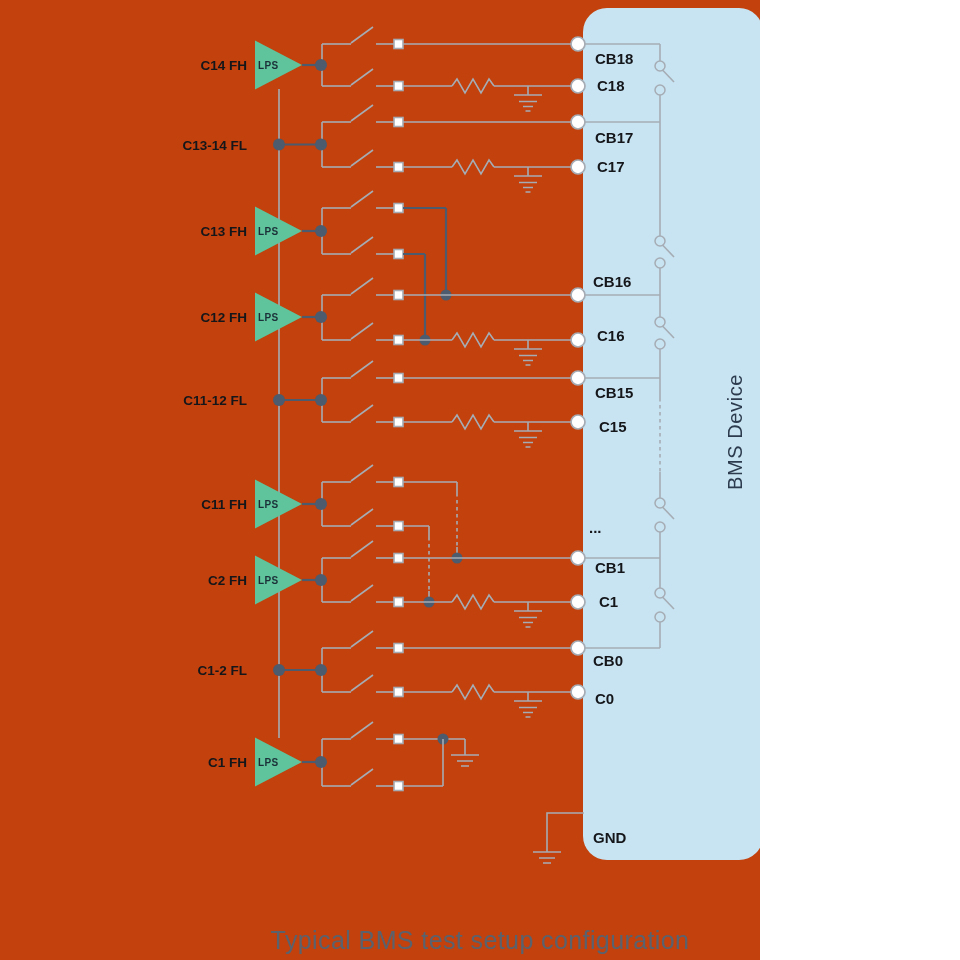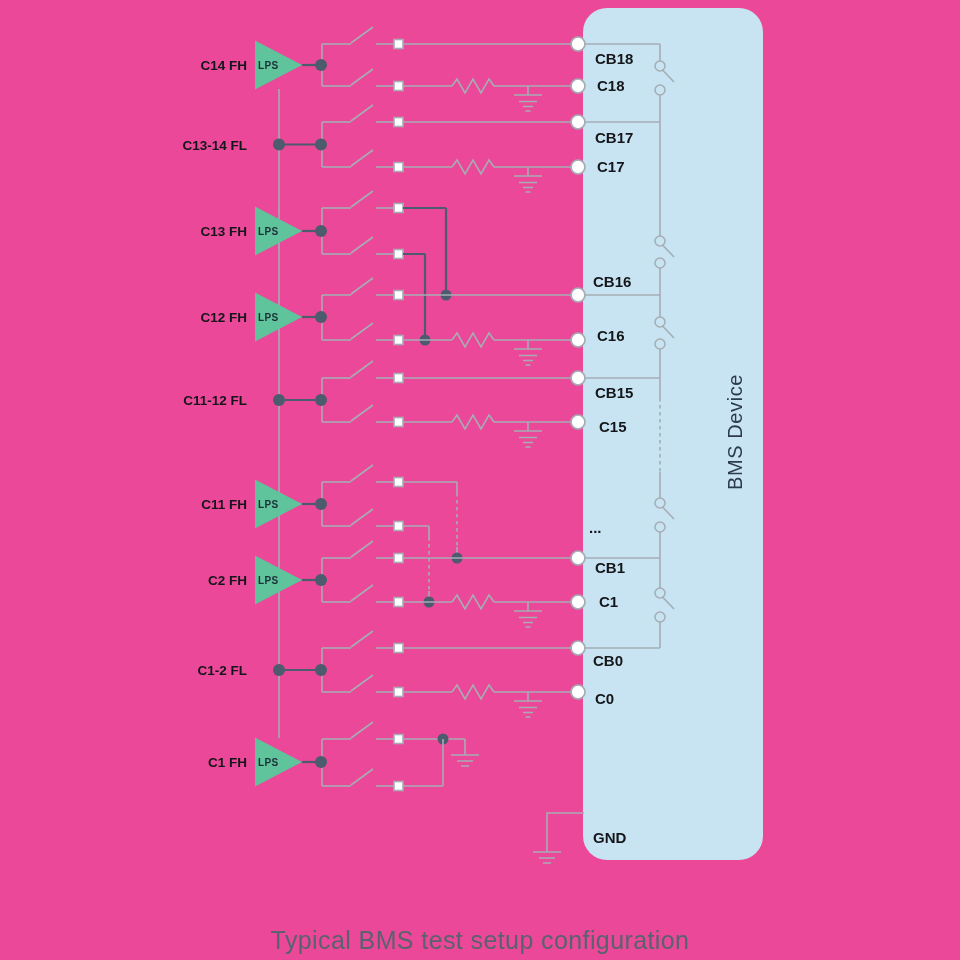--- a/index.html
+++ b/index.html
@@ -1,16 +1,16 @@
 <!DOCTYPE html>
 <html style="--device-fill: #c8e4f2; --wire: #a6acb4; --dark: #4c5b6d; --green: #5fc49b; --label: #14161a; --lps-text: #1b3038; --bms-text: #2c3b4d; --caption: #5a626e;"><head>
 <meta charset="utf-8">
 <style>
   html,body{margin:0;padding:0;background:#ffffff;}
-  #stage{position:relative;width:960px;height:960px;background:#ec4899;overflow:hidden;
+  #stage{position:relative;width:760px;height:960px;background:#c2410c;overflow:hidden;
          font-family:"Liberation Sans",sans-serif;}
   svg{display:block}
   .devbox{fill:var(--device-fill,#c8e4f2);}
   .w{stroke:var(--wire,#a6acb4);stroke-width:1.6;fill:none;stroke-linecap:butt;}
   .wdash{stroke:var(--wire,#a6acb4);stroke-width:1.6;fill:none;stroke-dasharray:3.5 3.5;}
   .dk{stroke:var(--dark,#4c5b6d);stroke-width:2.2;fill:none;}
   .sq{fill:#ffffff;stroke:var(--wire,#a6acb4);stroke-width:1.6;}
   .term{fill:#ffffff;stroke:var(--wire,#a6acb4);stroke-width:1.7;}
   .swc{fill:var(--device-fill,#c8e4f2);stroke:var(--wire,#a6acb4);stroke-width:1.5;}
   .ddot{fill:var(--dark,#4c5b6d);}

